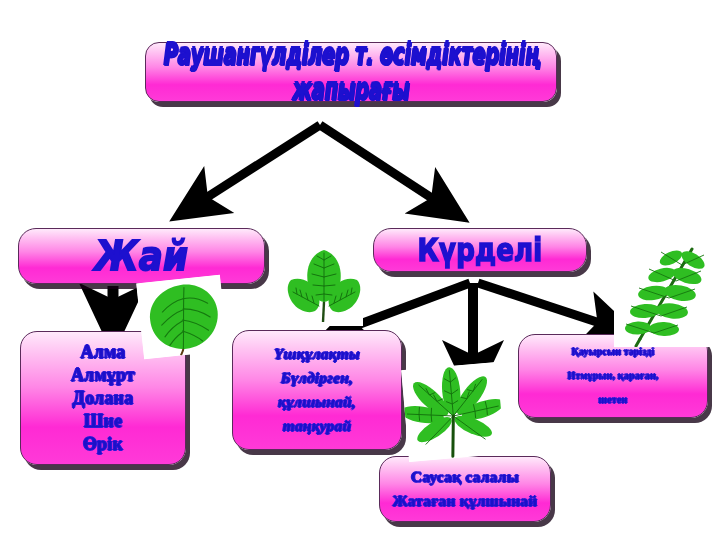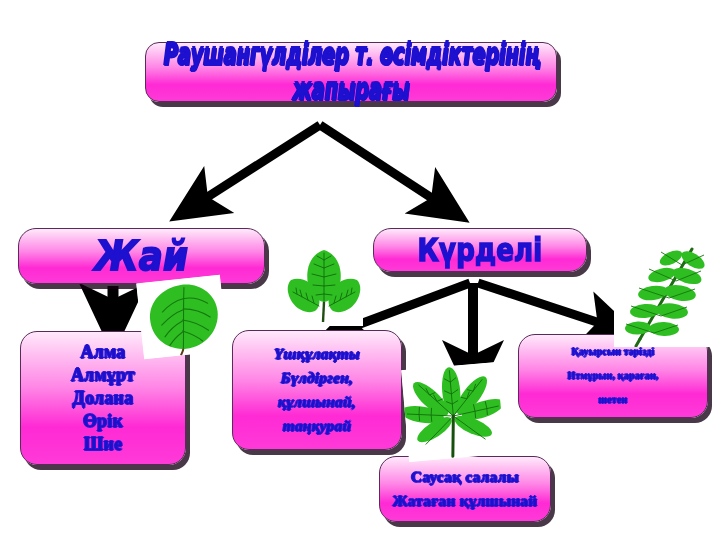--- a/index.html
+++ b/index.html
@@ -223,22 +223,22 @@
   </div>
 
   <div class="node" id="node-compound">
     <span class="line">Күрделі</span>
   </div>
 
   <div class="node" id="node-simple-list">
     <span class="line">Алма</span>
     <span class="line">Алмұрт</span>
     <span class="line">Долана</span>
+    <span class="line">Шие</span>
     <span class="line">Өрік</span>
-    <span class="line">Шие</span>
   </div>
 
   <div class="node" id="node-trifoliate">
     <span class="line">Үшқұлақты</span>
     <span class="line">Бүлдірген,</span>
     <span class="line">құлшынай,</span>
     <span class="line">таңқурай</span>
   </div>
 
   <div class="node" id="node-pinnate">

